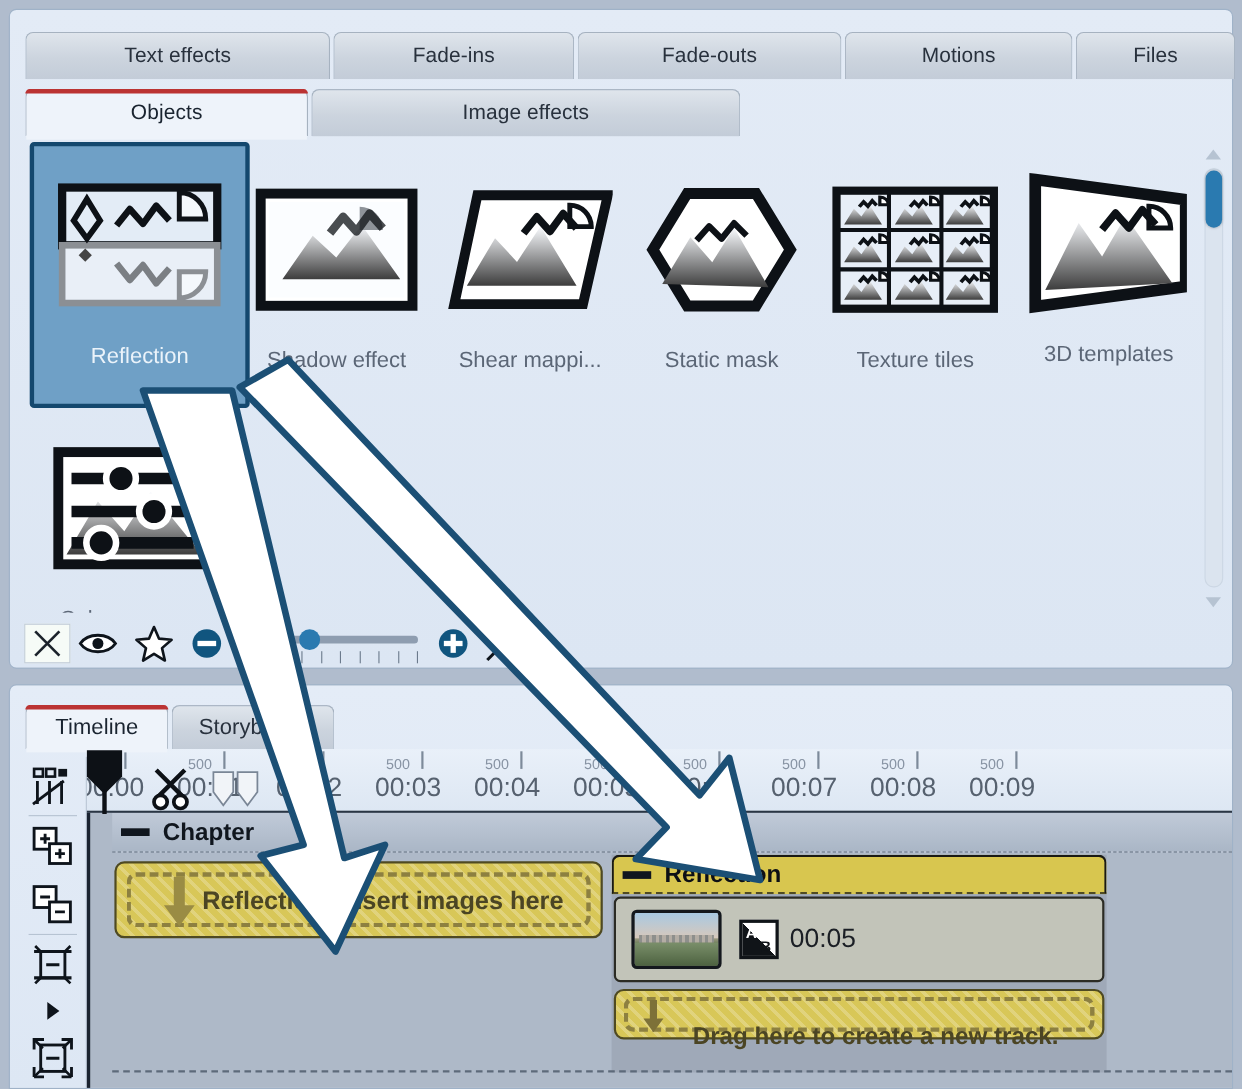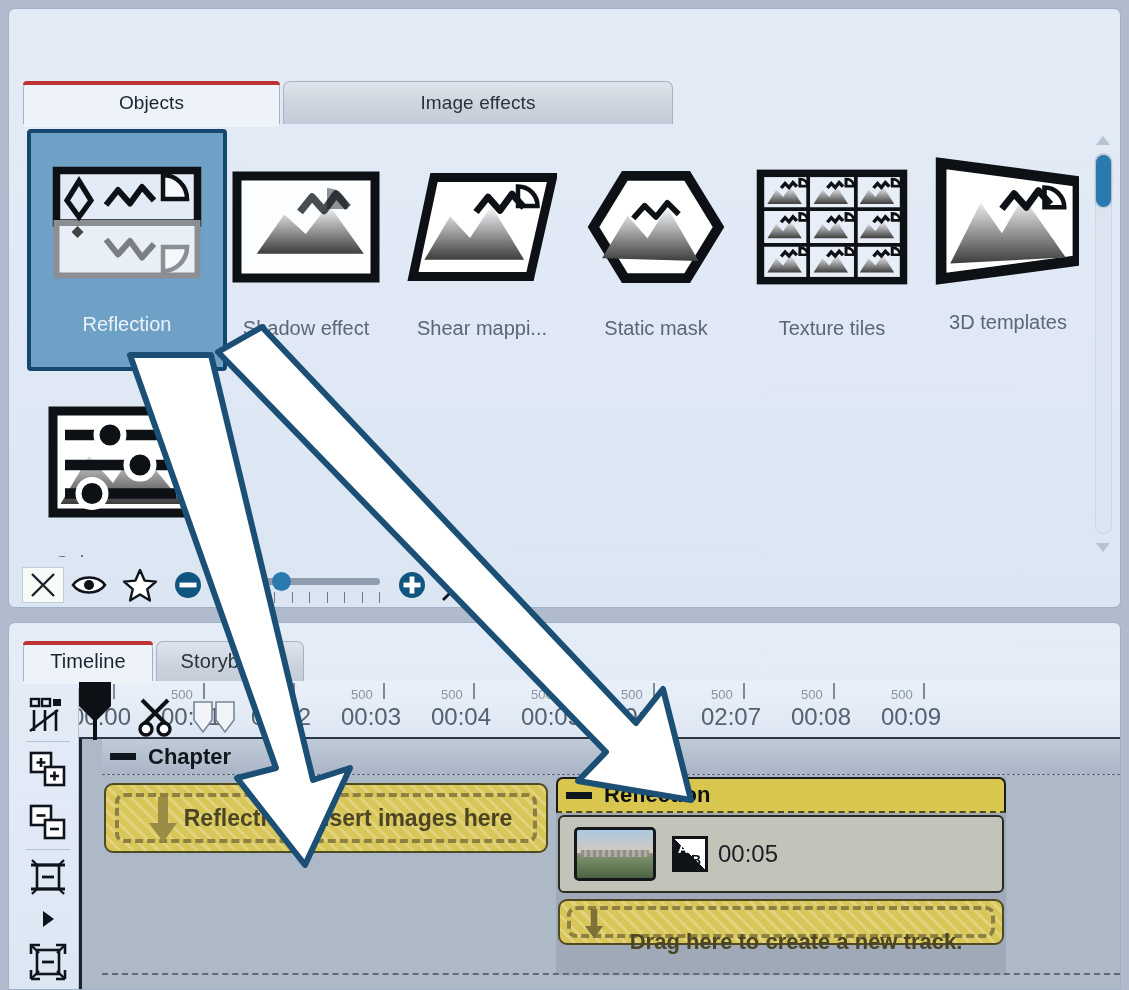--- a/index.html
+++ b/index.html
@@ -261,20 +261,37 @@
 
   
   #arrows{ position:absolute; left:0; top:0; width:1129px; height:990px;
     pointer-events:none; z-index:60; }
 </style>
 </head>
 <body>
 
 <div id="top-panel">
 
+  <div class="tabrow" id="tabrow1">
+      <div class="tab" style="width: 277px;">
+        <span>Text effects</span>
+      </div>
+      <div class="tab" style="width: 219px;">
+        <span>Fade-ins</span>
+      </div>
+      <div class="tab" style="width: 240px;">
+        <span>Fade-outs</span>
+      </div>
+      <div class="tab" style="width: 207px;">
+        <span>Motions</span>
+      </div>
+      <div class="tab" style="width: 145px;">
+        <span>Files</span>
+      </div>
+    </div>
   <div class="tabrow" id="tabrow2">
       <div class="tab active" style="width: 257px;">
         <span>Objects</span>
       </div>
       <div class="tab" style="width: 390px;">
         <span>Image effects</span>
       </div>
     </div>
 
   <div id="grid">
@@ -604,21 +621,21 @@
       <div class="rsub" style="left: 362px;">500</div>
       <div class="rlab" style="left: 352px;">00:04</div>
       <div class="rtick" style="left: 484px;"></div>
       <div class="rsub" style="left: 452px;">500</div>
       <div class="rlab" style="left: 442px;">00:05</div>
       <div class="rtick" style="left: 574px;"></div>
       <div class="rsub" style="left: 542px;">500</div>
       <div class="rlab" style="left: 532px;">00:06</div>
       <div class="rtick" style="left: 664px;"></div>
       <div class="rsub" style="left: 632px;">500</div>
-      <div class="rlab" style="left: 622px;">02:07</div>
+      <div class="rlab" style="left: 622px;">00:07</div>
       <div class="rtick" style="left: 754px;"></div>
       <div class="rsub" style="left: 722px;">500</div>
       <div class="rlab" style="left: 712px;">00:08</div>
       <div class="rtick" style="left: 844px;"></div>
       <div class="rsub" style="left: 812px;">500</div>
       <div class="rlab" style="left: 802px;">00:09</div>
     </div>
 
   <div id="tracks">
     <div id="chapter-bar">

